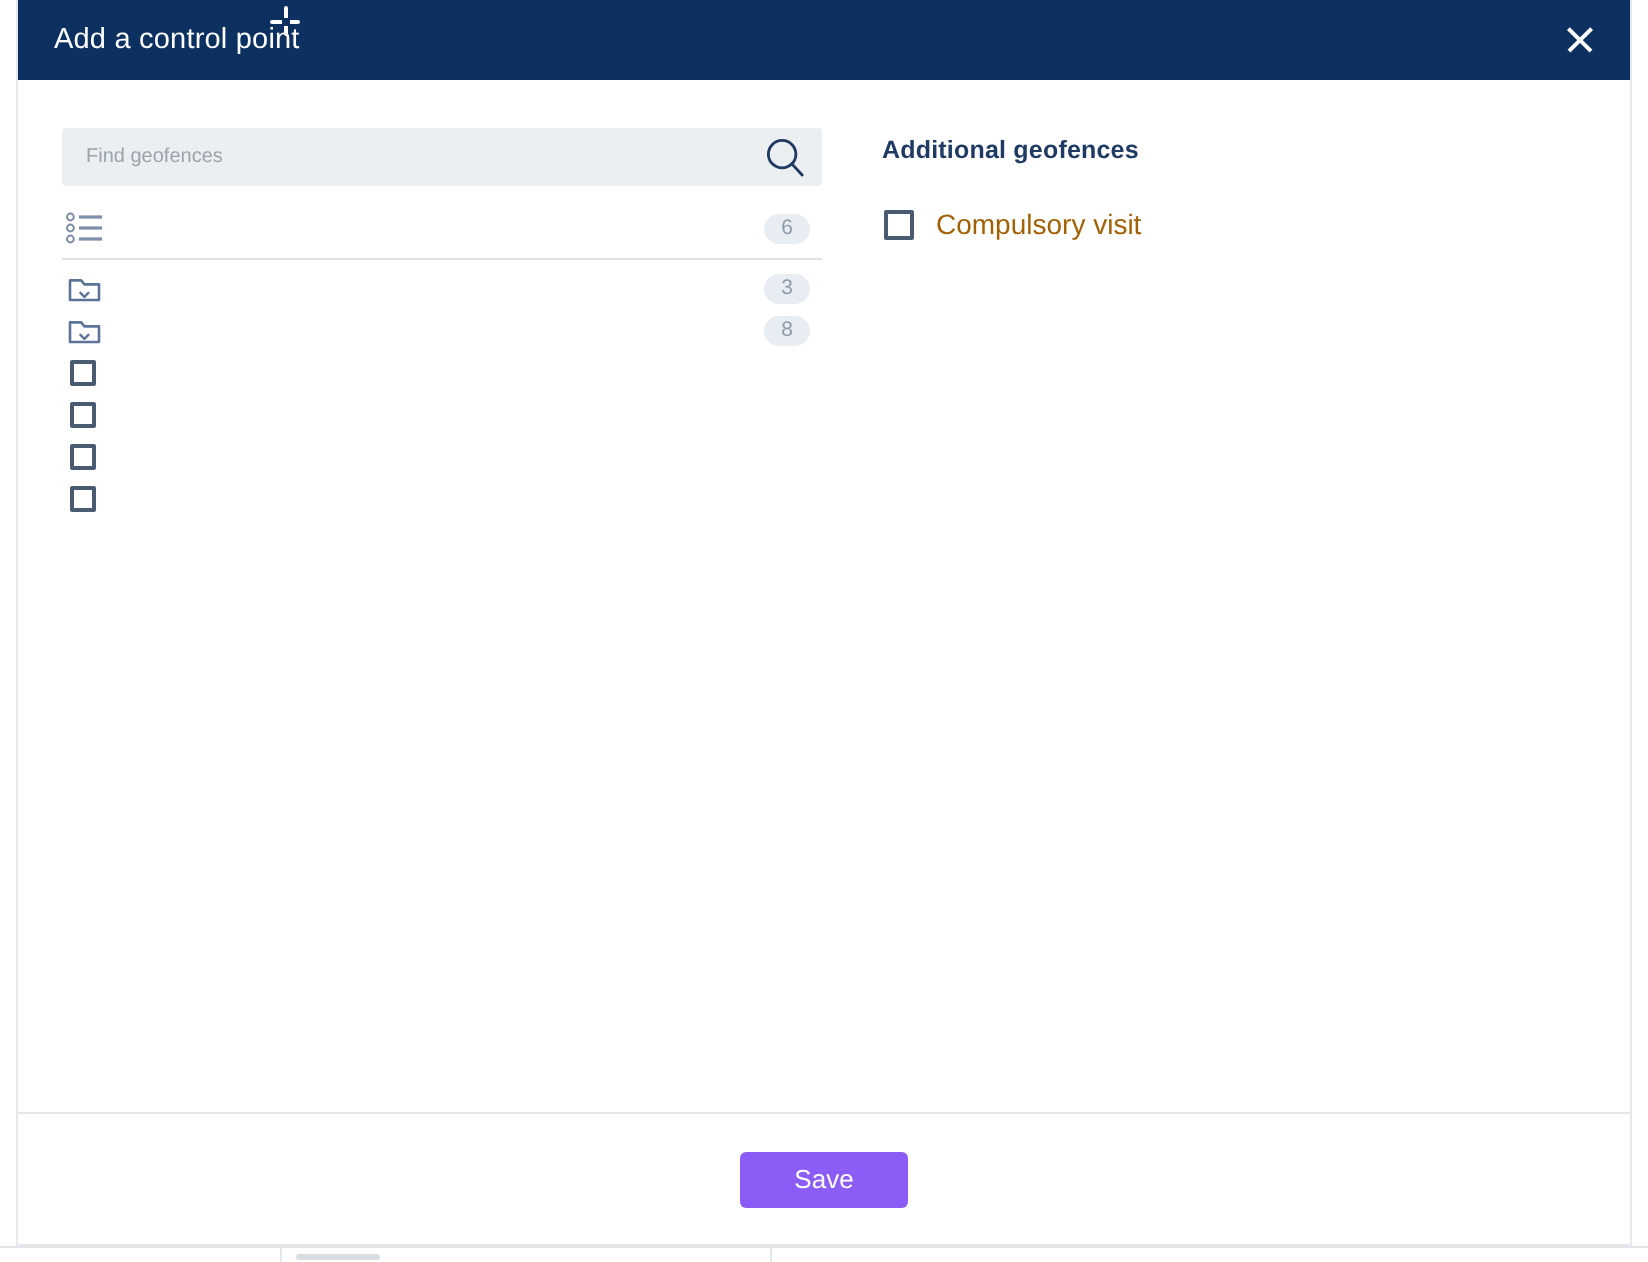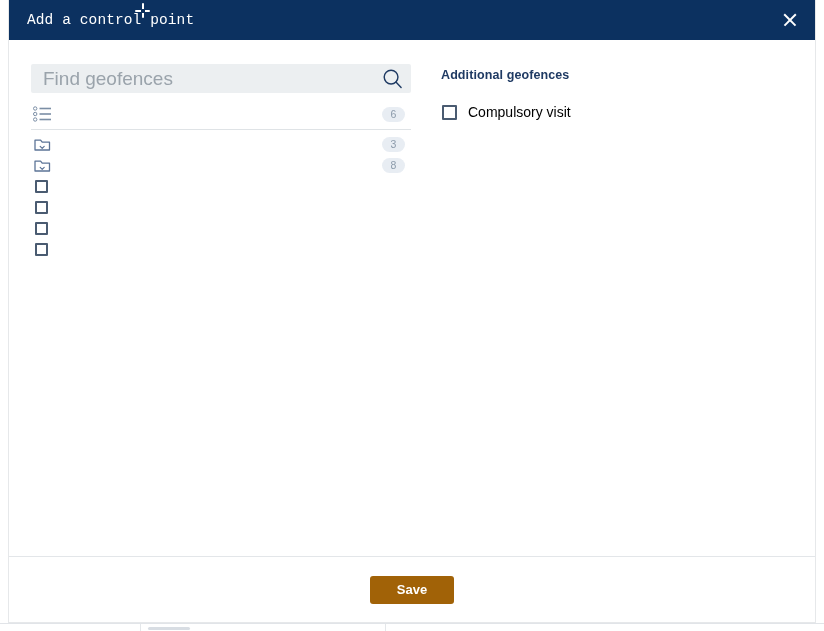--- a/index.html
+++ b/index.html
@@ -51,21 +51,20 @@
   }
 
   .titlebar {
     position: relative;
     height: 40px;
     background: #0c3160;
     display: flex;
     align-items: center;
     padding: 0 14px 0 18px;
     box-sizing: border-box;
-    font-family: Liberation Mono, monospace;
   }
   .titlebar-title {
     color: #ffffff;
     font-size: 14.5px;
     letter-spacing: 0.1px;
     flex: 1;
   }
   .close-btn {
     width: 22px;
     height: 22px;
@@ -128,21 +127,21 @@
     background: #eceff1;
     border-radius: 2px;
     display: flex;
     align-items: center;
   }
   .search-input {
     border: none;
     outline: none;
     background: transparent;
     font-family: "Liberation Sans", sans-serif;
-    font-size: 19px;
+    font-size: 10px;
     color: #2b3a4a;
     padding: 0 34px 0 12px;
     width: 100%;
     height: 100%;
     box-sizing: border-box;
   }
   .search-input::placeholder { color: #9aa3ab; }
   .search-icon {
     position: absolute;
     right: 8px;
@@ -213,50 +212,49 @@
     letter-spacing: 0.1px;
   }
   .param-row {
     display: flex;
     align-items: center;
     margin-top: 22px;
   }
   .param-row .cb { width: 15px; height: 15px; margin-left: 1px; }
   .param-label {
     font-size: 14px;
-    color: #000000;
+    color: #a16207;
     padding-left: 11px;
   }
 
   
   .footer {
     position: absolute;
     left: 0;
     bottom: 0;
     width: 100%;
     height: 66px;
     border-top: 1px solid #e3e6e9;
     display: flex;
     align-items: center;
     justify-content: center;
     gap: 9px;
     box-sizing: border-box;
   }
   .btn {
     min-width: 84px;
     height: 28px;
-    background: #a16207;
+    background: #8b5cf6;
     color: #ffffff;
     border: none;
     border-radius: 3px;
     font-family: "Liberation Sans", sans-serif;
     font-size: 13px;
     cursor: pointer;
     padding: 0 14px;
-    font-weight: bold;
   }
 </style>
 </head>
 <body>
 
 <div class="page-under">
   <div class="under-line h1"></div>
   <div class="under-line v1"></div>
   <div class="under-line v2"></div>
   <div class="under-chip"></div>

